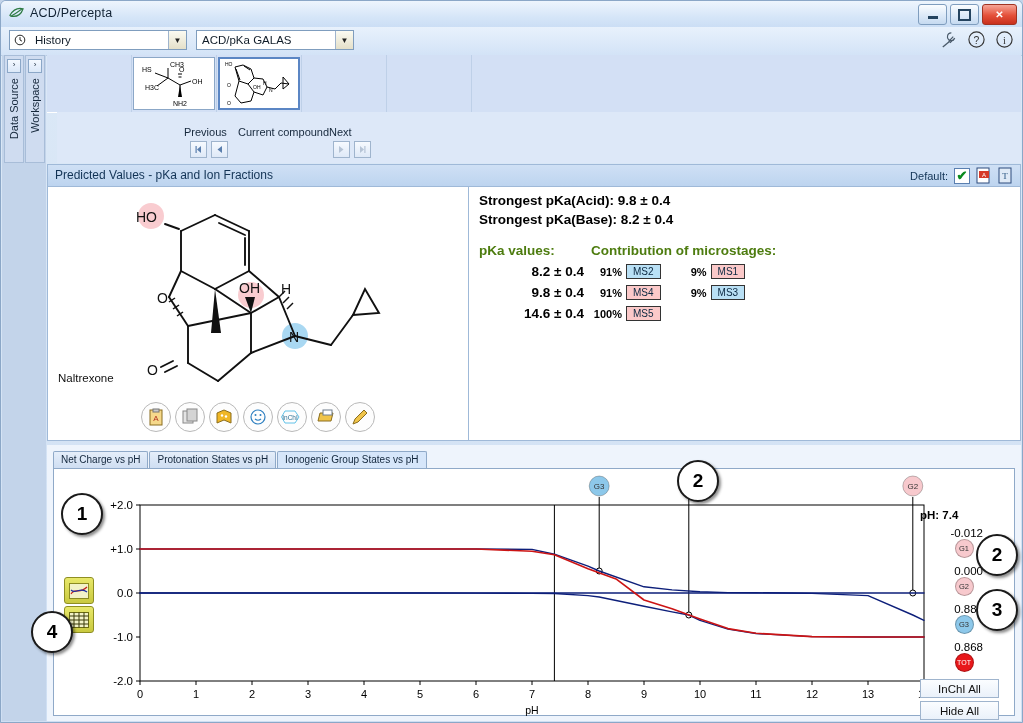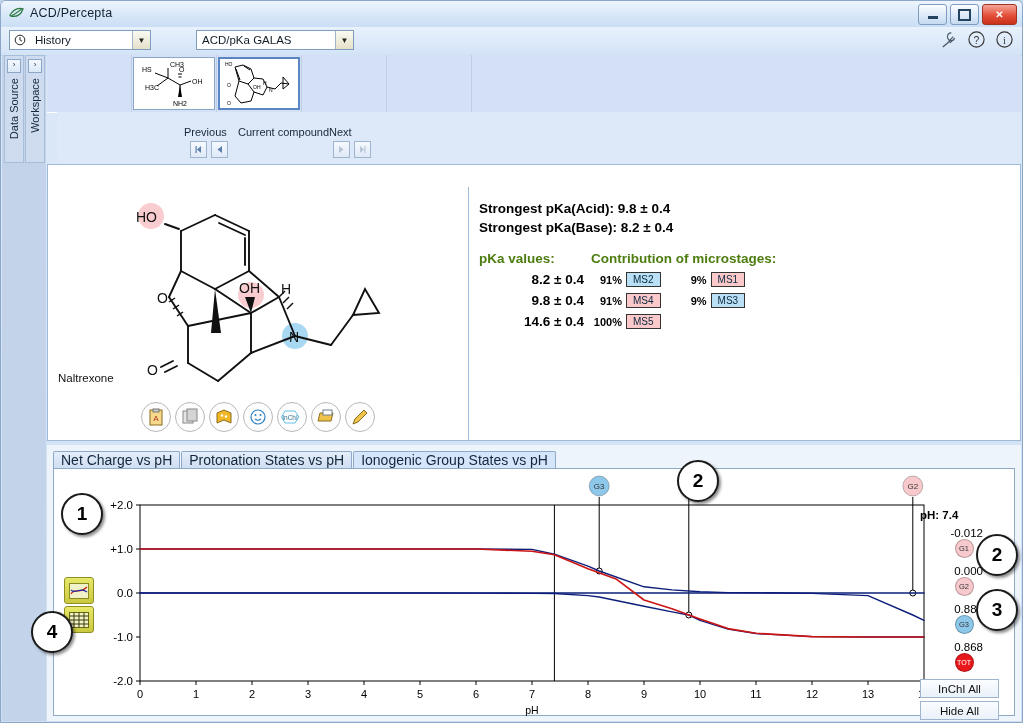--- a/index.html
+++ b/index.html
@@ -52,21 +52,21 @@
     background:#fff;border:1px solid #7f9dbe;
     display:flex;align-items:center;box-sizing:border-box;
   }
   .combo .ctext{flex:1;padding-left:5px;font-size:11.5px;color:#101c28;white-space:nowrap;overflow:hidden;}
   .combo .carrow{
     width:17px;height:18px;margin:0 0 0 0;
     background:linear-gradient(#fbfbf2,#e4e0c9);
     border-left:1px solid #9fb4cd;
     display:flex;align-items:center;justify-content:center;font-size:8px;color:#222;
   }
-  #combo-history{left:8px;width:142px;}
+  #combo-history{left:8px;width:178px;}
   #combo-module{left:195px;width:158px;align-items:center;}
   .clock-ico{width:12px;height:12px;margin:0 4px 0 4px;flex:0 0 auto;}
   .tb-icons{position:absolute;right:8px;top:3px;display:flex;align-items:center;gap:9px;}
   .tb-ico{width:19px;height:19px;display:block;}
   
   .vdock{
     position:absolute;left:1px;top:54px;width:44px;bottom:1px;
     background:#c3d4ea;
   }
   .vtab{
@@ -142,42 +142,42 @@
   .ico-bar{
     position:absolute;left:0;right:0;bottom:8px;
     display:flex;justify-content:center;gap:4px;
   }
   .cbtn{
     width:30px;height:30px;border-radius:50%;
     border:1px solid #b9b9b9;background:#fdfdfd;
     display:flex;align-items:center;justify-content:center;
     box-sizing:border-box;
   }
-  .data-pane{flex:1;position:relative;padding:12px 0 0 10px;}
+  .data-pane{flex:1;position:relative;padding:4px 0 0 10px;}
   .strong-line{font-size:13.5px;font-weight:bold;color:#000;line-height:19px;}
   .pka-head{margin-top:14px;font-size:13.5px;font-weight:bold;color:#4d7c0f;}
   .pka-head .c1{display:inline-block;width:112px;}
   .pka-row{margin-top:6px;font-size:13px;font-weight:bold;display:flex;align-items:center;}
   .pka-val{width:105px;text-align:right;padding-right:8px;font-size:13.5px;}
   .pct{font-size:11px;font-weight:bold;color:#000;width:30px;text-align:right;padding-right:4px;}
   .ms{
     border:1px solid #333;font-size:10px;font-weight:normal;
     padding:1px 6px;color:#0a2740;
   }
   .ms.pink{background:#fbc9c9;}
   .ms.blue{background:#b9e0f5;}
   .gap{width:16px;}
   
   .chart-panel{
     position:absolute;left:46px;top:444px;right:1px;bottom:1px;
     background:#eef4fc;
   }
   .tabstrip{position:absolute;left:6px;top:6px;height:17px;display:flex;}
   .tab{
-    height:17px;line-height:16px;padding:0 7px;font-size:14px;
+    height:17px;line-height:16px;padding:0 7px;font-size:10px;
     border:1px solid #8fa9c8;border-bottom:none;
     background:linear-gradient(#e5eefa,#cfdef2);
     color:#12263c;margin-right:1px;border-radius:2px 2px 0 0;box-sizing:border-box;
   }
   .tab.active{background:#d6e6fa;color:#12263c;border-color:#8fa9c8;}
   .chart-area{
     position:absolute;left:6px;top:23px;right:6px;bottom:5px;
     background:#fff;border:1px solid #8fa9c8;box-sizing:border-box;
   }
   .plot-svg{position:absolute;left:0;top:0;}
@@ -357,20 +357,36 @@
     <div class="navbtn" style="left:297px;top:29px;">
       <svg width="9" height="9" viewBox="0 0 9 9">
           <path d="M2 1 L6 4.5 L2 8 Z" fill="#b6c4d6"></path>
           <rect x="6.3" y="1" width="1.2" height="7" fill="#b6c4d6"></rect>
         </svg>
     </div>
     <span class="total-lbl">Total: 2</span>
   </div>
 
   <div class="pv-panel">
+    <div class="pv-head">
+      <span class="pv-title">Predicted Values - pKa and Ion Fractions</span>
+      <div class="pv-head-right">
+        <span class="lbl">Default:</span>
+        <span class="chk">✔</span>
+        <svg width="16" height="17" viewBox="0 0 16 17">
+          <rect x="1" y="1" width="12" height="15" fill="#fff" stroke="#2c4b7c"></rect>
+          <rect x="3" y="4" width="10" height="7" fill="#d63b2a"></rect>
+          <text x="8" y="10" font-size="6" fill="#fff" text-anchor="middle" font-family="Liberation Sans, sans-serif">A</text>
+        </svg>
+        <svg width="16" height="17" viewBox="0 0 16 17">
+          <rect x="1" y="1" width="12" height="15" fill="#dfeaf6" stroke="#2c4b7c"></rect>
+          <text x="7" y="12" font-size="9" fill="#24527f" text-anchor="middle" font-family="Liberation Serif, serif">T</text>
+        </svg>
+      </div>
+    </div>
 
     <div class="pv-body">
 
       <div class="struct-pane">
         <svg width="330" height="210" viewBox="0 0 330 210" style="position:absolute;left:55px;top:6px;">
           <circle cx="48" cy="23" r="13" fill="#f9ccd0"></circle>
           <circle cx="148" cy="102" r="13" fill="#f9ccd0"></circle>
           <circle cx="192" cy="143" r="13" fill="#a9d8f2"></circle>
           <g stroke="#111" stroke-width="1.9" fill="none" stroke-linecap="round">
             <path d="M78 38 L78 78"></path>

